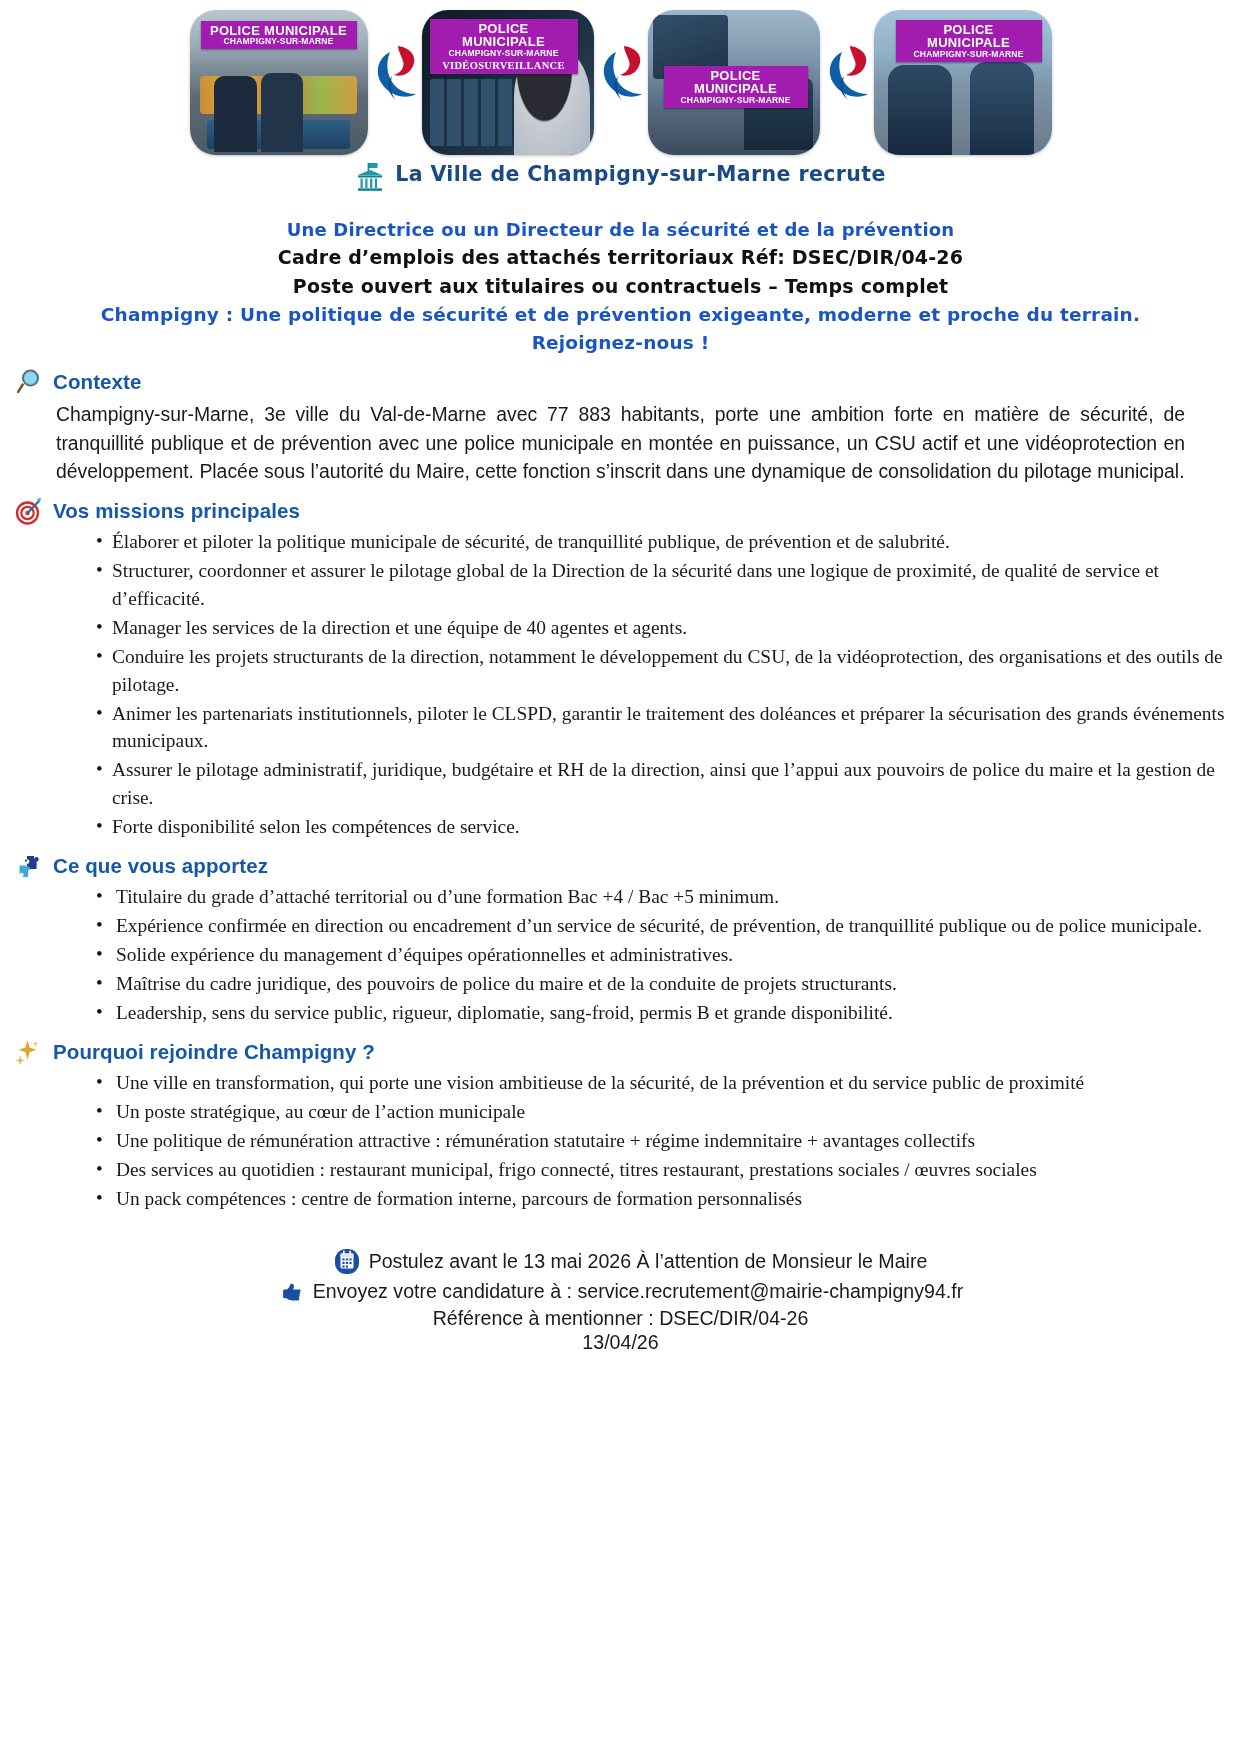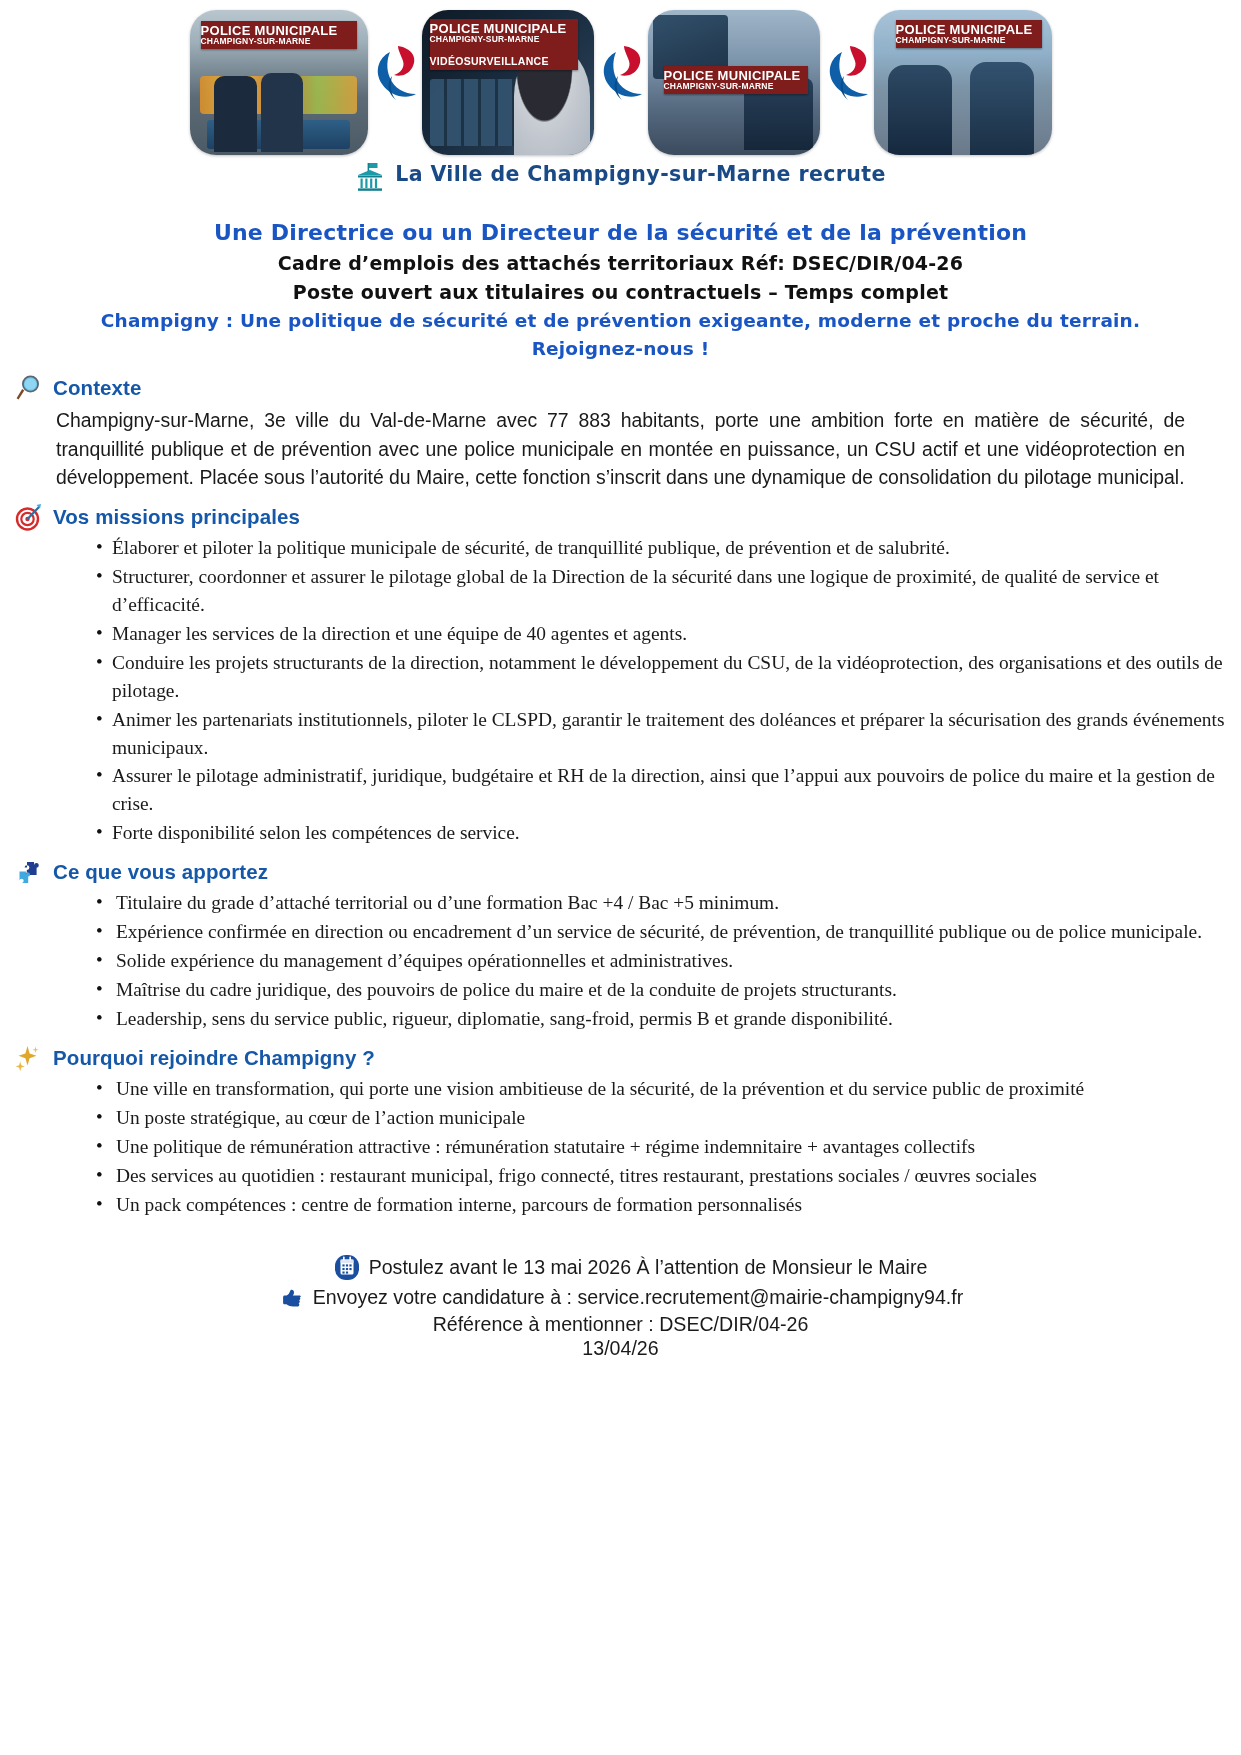--- a/index.html
+++ b/index.html
@@ -115,32 +115,33 @@
   }
   .p4bg::after {
     content: "";
     position: absolute; right: 10%; bottom: 0; width: 36%; height: 64%;
     background: linear-gradient(180deg,#33526f,#1a2f45);
     border-radius: 16px 16px 0 0;
   }
 
   .pm-badge {
     position: absolute;
-    background: #7f1d1d;
+    background: #a21caf;
     color: #ffffff;
     font-family: "Liberation Sans", sans-serif;
     font-weight: 700;
+    text-align: center;
     letter-spacing: .3px;
     line-height: 1.06;
-    padding: 3px 0;
+    padding: 3px 6px;
     box-shadow: 0 1px 2px rgba(0,0,0,.4);
   }
   .pm-badge .t1 { display:block; font-size: 13px; }
   .pm-badge .t2 { display:block; font-size: 8.5px; font-weight: 600; letter-spacing: .2px; }
-  .pm-badge .t3 { display:block; font-size: 10.5px; font-weight: 700; margin-top: 12px;}
+  .pm-badge .t3 { display:block; font-size: 10.5px; font-weight: 700; margin-top: 2px; font-family: Liberation Serif, serif;}
 
   .badge-1 { top: 11px; left: 11px; right: 11px; }
   .badge-2 { top: 9px;  left: 8px;  right: 16px; }
   .badge-3 { top: 56px; left: 16px; right: 12px; }
   .badge-4 { top: 10px; left: 22px; right: 10px; }
 
   .swoosh { width: 54px; height: 100px; flex: 0 0 auto; }
 
   
   .city-line {
@@ -158,21 +159,21 @@
     letter-spacing: .4px;
   }
 
   .title-block { text-align: center; margin-top: 22px; }
   .title-block .ln {
     font-family: "DejaVu Sans", sans-serif;
     font-weight: 700;
     letter-spacing: .2px;
     line-height: 1.52;
   }
-  .ln.l1 { font-size: 22px; color: #1a55c4; }
+  .ln.l1 { font-size: 18px; color: #1a55c4; }
   .ln.l2 { font-size: 19px;   color: #111111; }
   .ln.l3 { font-size: 19px;   color: #111111; }
   .ln.l4 { font-size: 18.5px; color: #1a55c4; }
   .ln.l5 { font-size: 18.5px; color: #1a55c4; }
 
   
   .section { margin-top: 10px; }
   .sec-head {
     display: flex;
     align-items: center;

